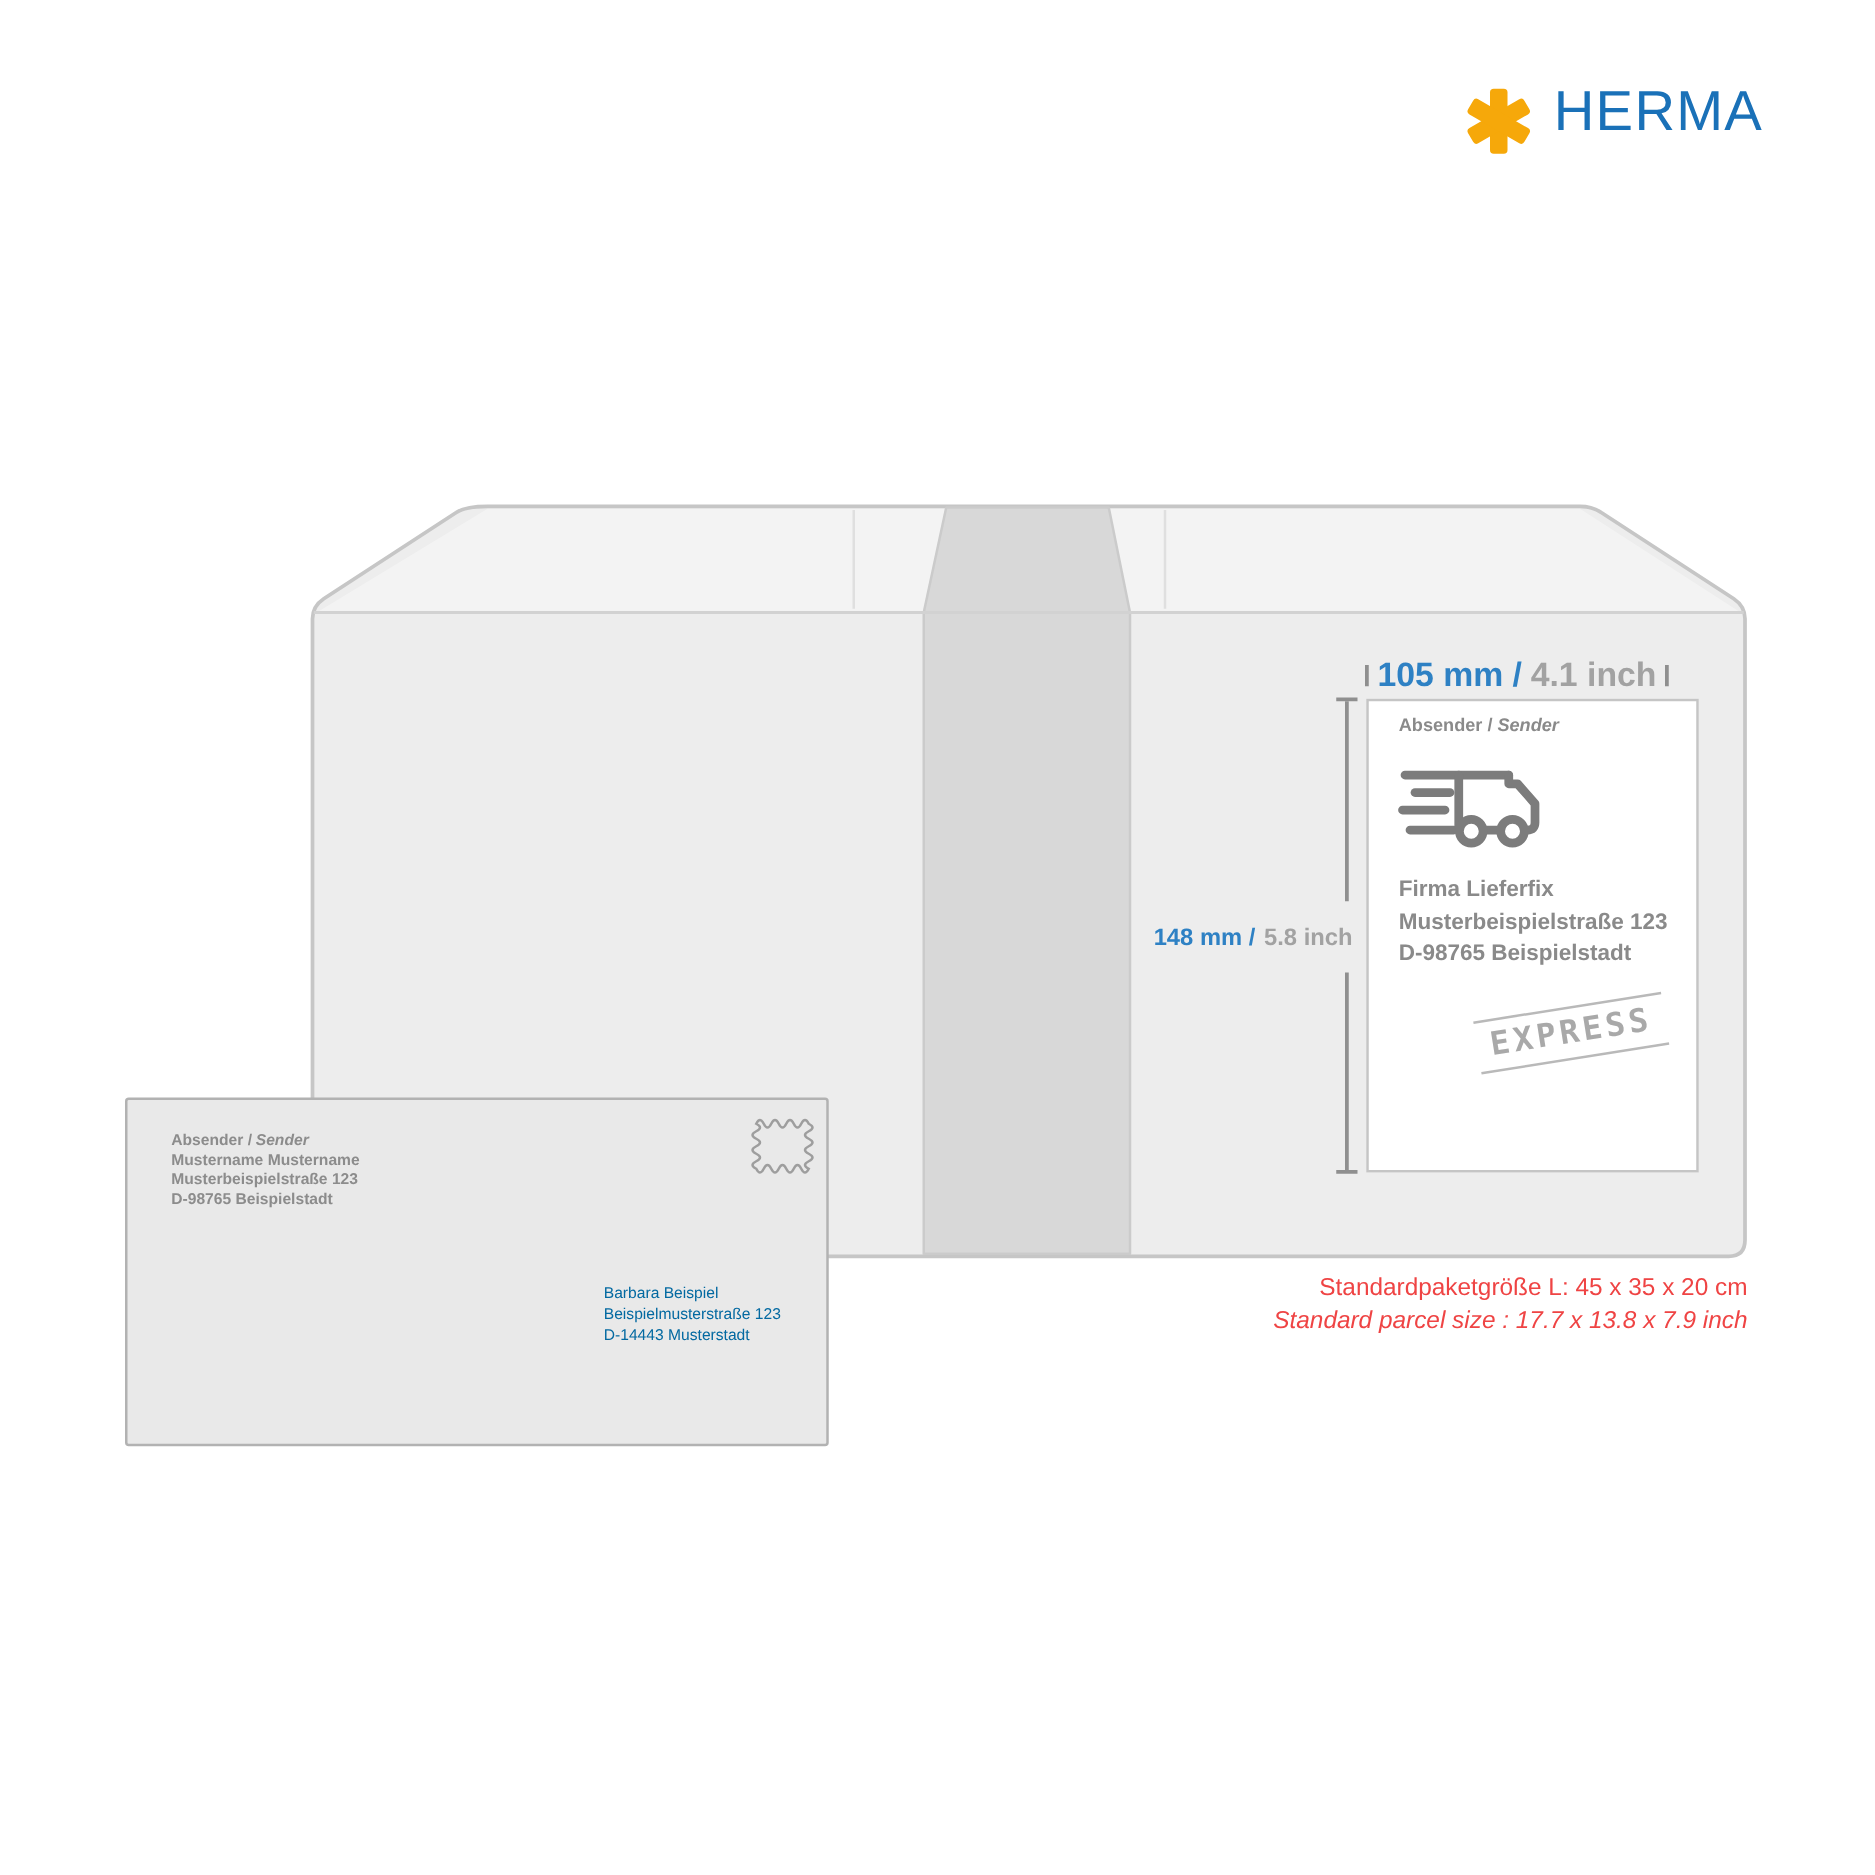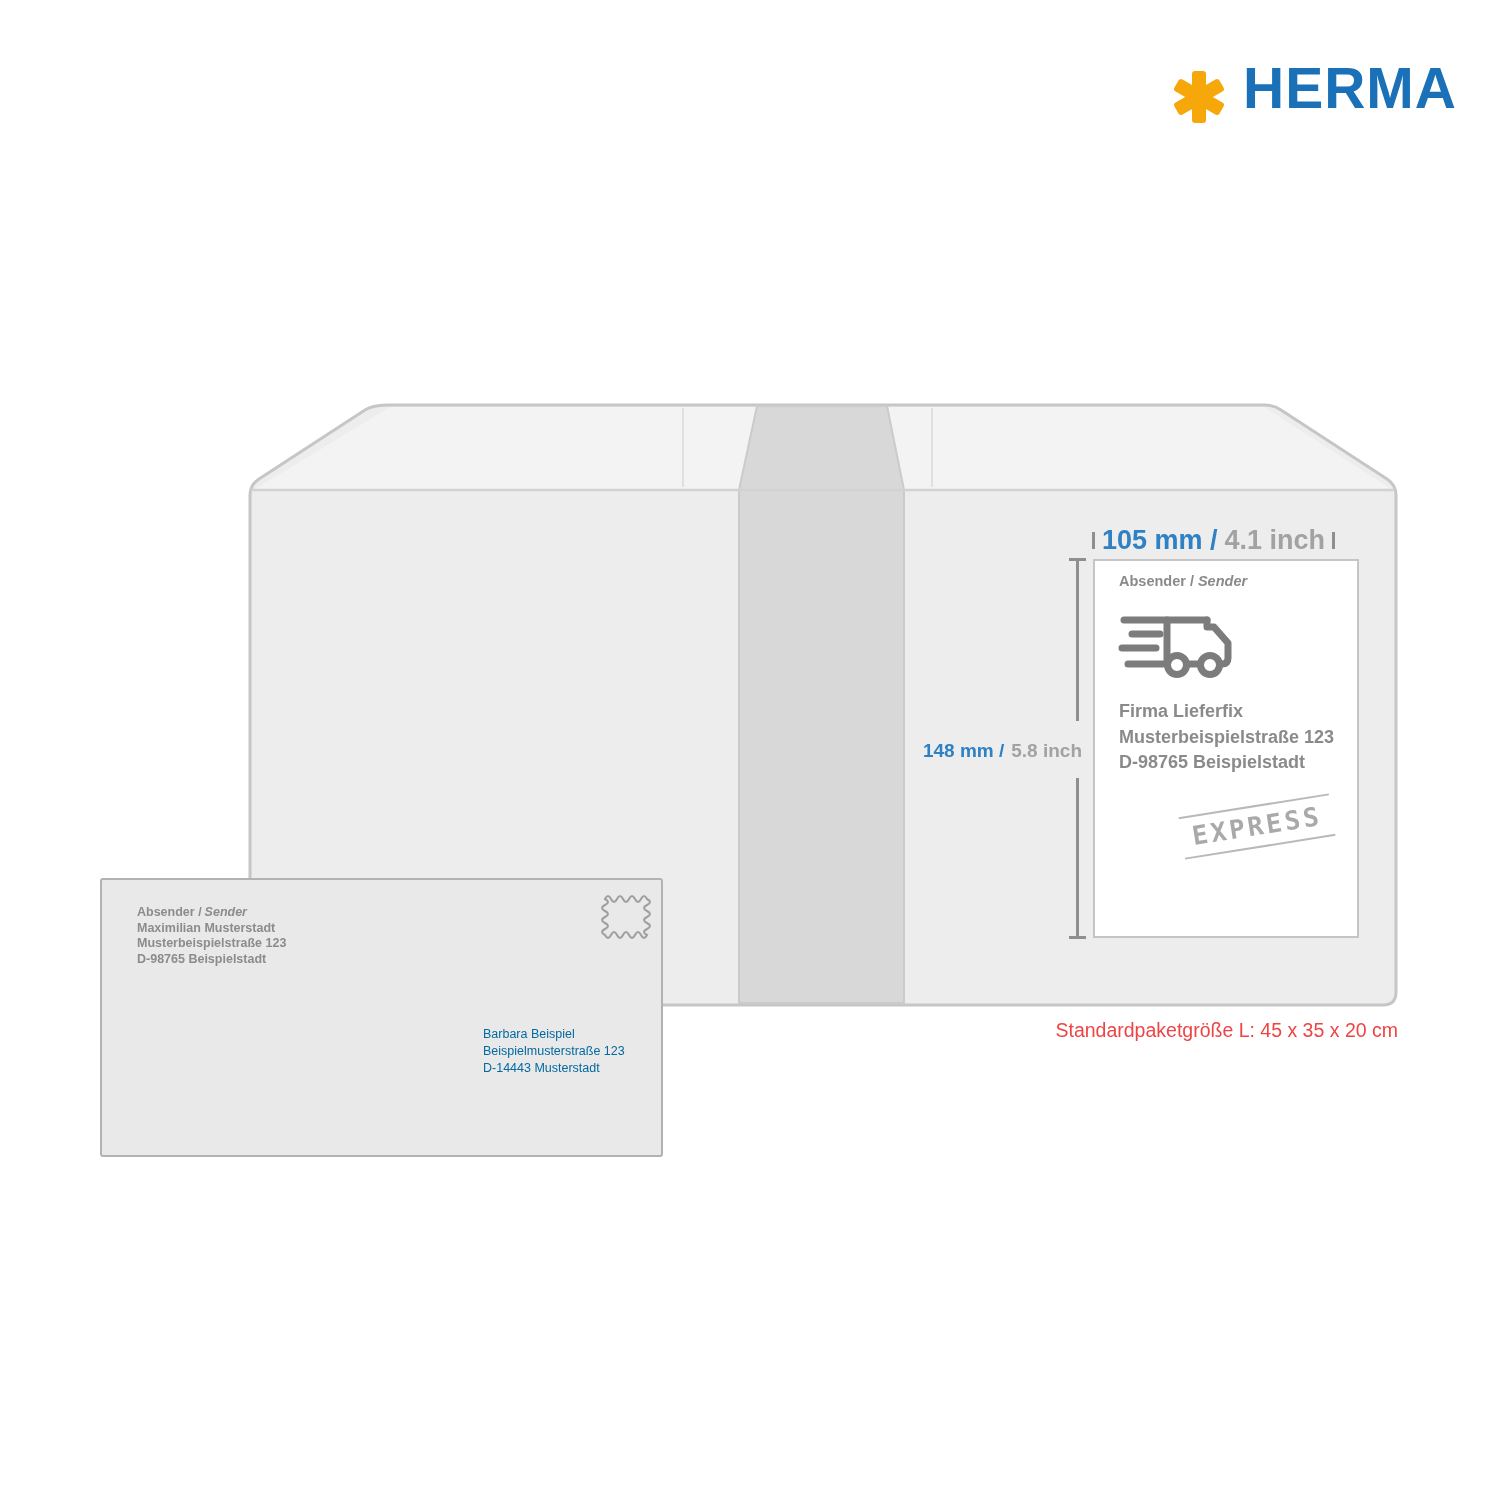--- a/index.html
+++ b/index.html
@@ -11,21 +11,21 @@
   svg{display:block;}
 
   
   .logo-asterisk{left:1173px;top:71px;width:52px;height:52px;}
   .logo-asterisk .bar{
     position:absolute;left:19px;top:0;width:14px;height:52px;background:#F6A80A;border-radius:3px;
   }
   .logo-asterisk .b2{transform:rotate(60deg);}
   .logo-asterisk .b3{transform:rotate(120deg);}
   .brand-text{
-    left:1243px;top:60px;font-size:57px;font-weight:700;color:#1A71B8;letter-spacing:1px;line-height:57px;
+    left:1243px;top:60px;font-size:45px;font-weight:400;color:#1A71B8;letter-spacing:1px;line-height:57px;
   }
 
   
   .dim-h{
     left:1092px;top:526px;width:236px;height:28px;display:flex;align-items:center;
   }
   .dim-tick-v{width:3px;height:17px;background:#8F8F8F;flex:none;}
   .dim-stub{height:3px;background:#8F8F8F;flex:1;}
   .dim-text{flex:none;margin:0 7px;font-size:27px;font-weight:700;white-space:nowrap;line-height:28px;}
   .dim-blue{color:#2E81C4;}
@@ -123,36 +123,37 @@
       <div>Musterbeispielstraße 123</div>
       <div>D-98765 Beispielstadt</div>
     </div>
 
     <div class="express">EXPRESS</div>
   </div>
 
   <div class="abs envelope">
     <div class="env-sender">
       <div><span>Absender /</span><span class="it">Sender</span></div>
-      <div>Maximilian Musterstadt</div>
+      <div>Mustername Mustername</div>
       <div>Musterbeispielstraße 123</div>
       <div>D-98765 Beispielstadt</div>
     </div>
 
     <svg class="env-stamp" width="54" height="54" viewBox="0 0 54 54">
       <path d="M6,9 q3,-6 6,0 t6,0 t6,0 t6,0 t6,0 t6,0 t6,0
                q6,3 0,6 t0,6 t0,6 t0,6 t0,6 t0,6
                q-3,6 -6,0 t-6,0 t-6,0 t-6,0 t-6,0 t-6,0 t-6,0
                q-6,-3 0,-6 t0,-6 t0,-6 t0,-6 t0,-6 t0,-6 Z" fill="none" stroke="#9E9E9E" stroke-width="2"></path>
     </svg>
 
     <div class="env-recipient">
       <div>Barbara Beispiel</div>
       <div>Beispielmusterstraße 123</div>
       <div>D-14443 Musterstadt</div>
     </div>
   </div>
 
   <div class="abs caption">
     <div>Standardpaketgröße L: 45 x 35 x 20 cm</div>
+    <div class="it">Standard parcel size : 17.7 x 13.8 x 7.9 inch</div>
   </div>
 
 </div>
 
 </body></html>

